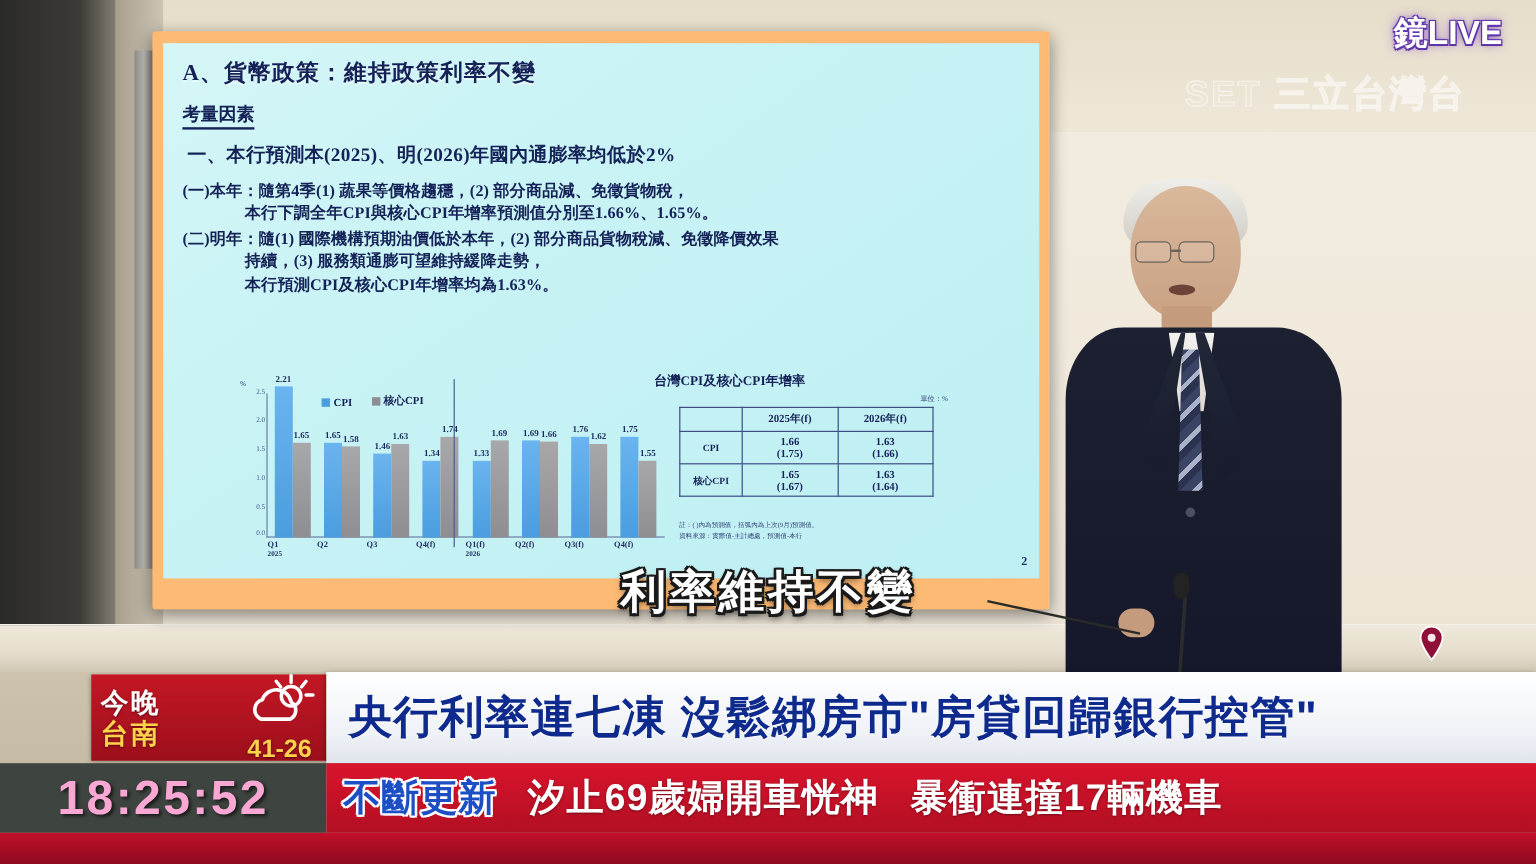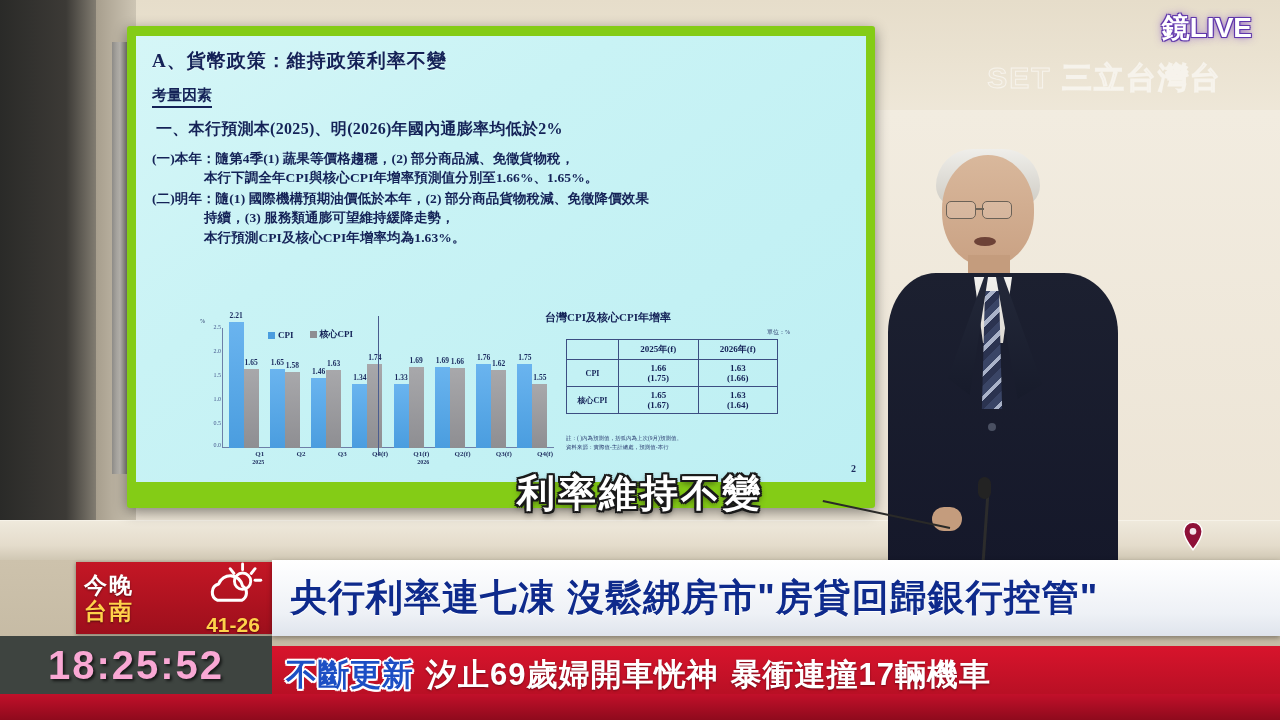--- a/index.html
+++ b/index.html
@@ -43,21 +43,21 @@
     border-top:1px solid #f6f2e8;
   }
   .floor {
     position:absolute; left:0; top:560px; width:1280px; height:160px;
     background:linear-gradient(to bottom,#cdc2ac,#bfb49d);
   }
 
   
   .monitor {
     position:absolute; left:127px; top:26px; width:748px; height:482px;
-    background:#84cc16;
+    background:#fdba74;
     border-radius:3px;
     box-shadow:0 4px 14px rgba(0,0,0,.45);
     padding:10px 9px 26px 9px;
   }
   .monitor-stand {
     position:absolute; left:112px; top:42px; width:16px; height:432px;
     background:linear-gradient(to right,#8e8c88,#bdbab4,#7e7c78);
   }
   .slide {
     position:relative; width:100%; height:100%;
@@ -105,21 +105,21 @@
   .grp { flex:1; position:relative; display:flex; align-items:flex-end; justify-content:center; gap:0px; }
   .bar { width:15px; position:relative; }
   .bar.cpi { background:linear-gradient(to bottom,#6ab4ef,#4a9ddf); }
   .bar.core { background:linear-gradient(to bottom,#a8a8ab,#8e8e92); }
   .bar .v {
     position:absolute; top:-11px; left:50%; transform:translateX(-50%);
     font-size:7.5px; font-weight:bold; color:#1a2a5e; white-space:nowrap;
   }
   .bar.core .v { top:-11px; }
   .xlabels { position:absolute; left:25px; top:126px; width:330px; display:flex; }
-  .xl { flex:1; text-align:right; font-size:7px; color:#1d2c5e; font-weight:bold; line-height:1.25; }
+  .xl { flex:1; text-align:left; font-size:7px; color:#1d2c5e; font-weight:bold; line-height:1.25; }
   .xl small { display:block; font-size:6px; }
   .divider-v {
     position:absolute; left:50%; top:-8px; height:140px; width:1px; background:#4a5c8e;
   }
   .legend {
     position:absolute; left:70px; top:4px; display:flex; gap:16px; font-size:9px;
     font-weight:bold; color:#142257; align-items:center;
   }
   .legend span.sw { display:inline-block; width:7px; height:7px; margin-right:3px; vertical-align:middle;}
   .sw.b { background:#4a9ddf; }
@@ -272,23 +272,23 @@
     position:absolute; left:0; top:76px; width:272px; height:58px;
     background:#3e4440;
     display:flex; align-items:center; justify-content:center;
   }
   .clock-text {
     font-size:40px; font-weight:bold; color:#f9a8d4; letter-spacing:2px;
     font-family:"Liberation Sans", sans-serif;
     text-shadow:2px 2px 3px rgba(0,0,0,.65);
   }
   .ticker {
-    position:absolute; left:272px; top:86px; width:1008px; height:58px;
+    position:absolute; left:272px; top:76px; width:1008px; height:58px;
     background:linear-gradient(to bottom,#d8142c,#b20f23);
-    display:flex; align-items:center; padding-left:14px; gap:12px;
+    display:flex; align-items:center; padding-left:14px; gap:26px;
   }
   .ticker-badge {
     font-size:31px; font-weight:bold; color:#1c4fc4; letter-spacing:1px;
     font-family:"Liberation Sans", sans-serif;
     text-shadow:
       2px 0 0 #fff, -2px 0 0 #fff, 0 2px 0 #fff, 0 -2px 0 #fff,
       1.5px 1.5px 0 #fff, -1.5px 1.5px 0 #fff, 1.5px -1.5px 0 #fff, -1.5px -1.5px 0 #fff;
   }
   .ticker-item {
     font-size:31px; font-weight:bold; color:#fff; letter-spacing:1px;

